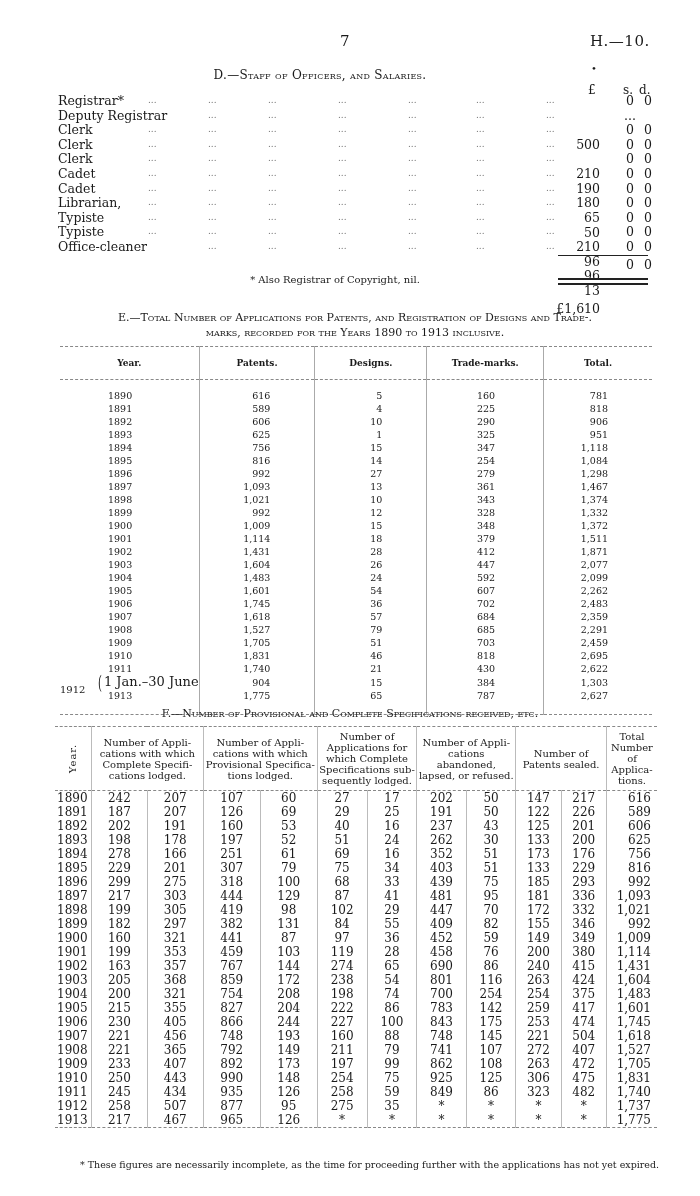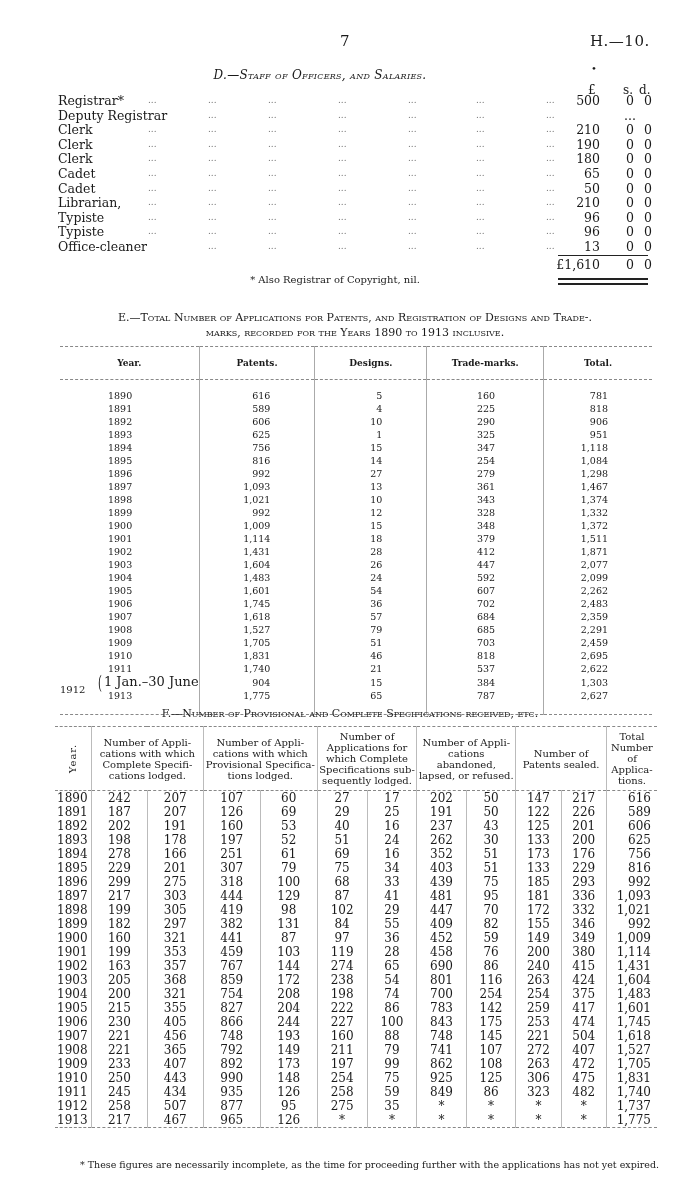--- a/index.html
+++ b/index.html
@@ -1,29 +1,29 @@
 <!DOCTYPE html>
 <html><head>
 <meta charset="utf-8">
 <style>
   html, body { margin:0; padding:0; background:#fff; }
   body { width:700px; height:1196px; position:relative; overflow:hidden;
          font-family:"DejaVu Serif", "Liberation Serif", serif; color:#1a1a1a; }
   .abs { position:absolute; }
   .pagenum { left:340px; top:32px; font-size:15px; }
   .docref { left:590px; top:32px; font-size:15px; letter-spacing:0.5px; }
-  .sc-title { font-size:11px; letter-spacing:0.3px;font-style:italic; }
+  .sc-title { font-size:11px; letter-spacing:0.3px; }
   
   .d-title { left:0; width:700px; text-align:center; top:68px; }
   .d-title span.inner { margin-left:-60px; }
   .d-hdr { top:83px; left:580px; font-size:12px; }
   .d-row { position:absolute; left:58px; width:600px; height:14px; font-size:12.5px; line-height:14px; }
   .d-row .lbl { position:absolute; left:0; }
   .d-row .dots span { position:absolute; font-size:9px; color:#777; top:-1px; }
-  .d-row .amt { position:absolute; right:58px; width:50px; text-align:right; }
+  .d-row .amt { position:absolute; right:58px; width:50px; text-align:right;margin-top:44px; }
   .d-row .s { position:absolute; left:566px; width:12px; text-align:center; }
   .d-row .dd { position:absolute; left:584px; width:12px; text-align:center; }
   .d-total-line { position:absolute; left:558px; width:90px; border-top:1px solid #222; }
   .d-dbl { position:absolute; left:558px; width:90px; height:3px; border-top:2px solid #222; border-bottom:2px solid #222; }
   .d-note { left:0; width:700px; text-align:center; top:274px; font-size:10px; }
   .d-note span { margin-left:-30px; }
   
   .e-title { left:30px; width:650px; text-align:center; top:310px; font-size:11px; line-height:15px; }
   table { border-collapse:collapse; }
   .e-table { position:absolute; left:60px; top:346px; width:592px; font-size:9.5px; }
@@ -252,21 +252,21 @@
         <td class="yr">1910</td>
         <td class="c-pat">1,831</td>
         <td class="c-des">46</td>
         <td class="c-tm">818</td>
         <td class="c-tot">2,695</td>
       </tr>
       <tr>
         <td class="yr">1911</td>
         <td class="c-pat">1,740</td>
         <td class="c-des">21</td>
-        <td class="c-tm">537</td>
+        <td class="c-tm">430</td>
         <td class="c-tot">2,622</td>
       </tr>
       <tr>
         <td class="yr12"><span style="display: inline-block; width: 36px; font-size: 10px; position: relative; top: 7px;">1912</span><span class="brace">(</span><span style="font-size: 13px;">1 Jan.–30 June</span></td>
         <td class="c-pat">904</td>
         <td class="c-des">15</td>
         <td class="c-tm">384</td>
         <td class="c-tot">1,303</td>
       </tr>
       <tr class="last">

